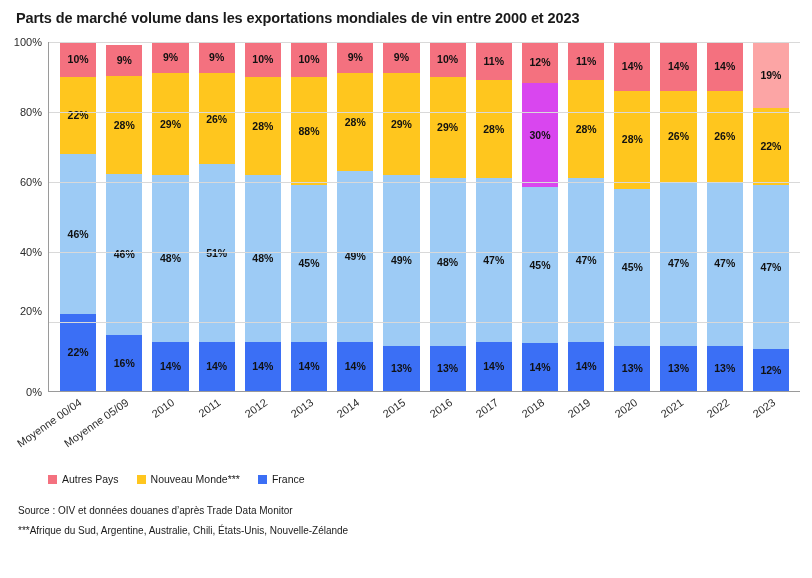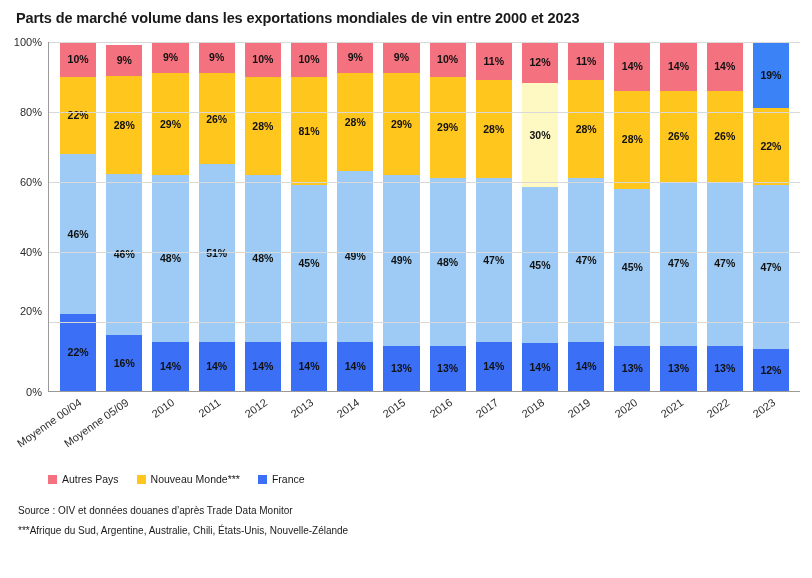--- a/index.html
+++ b/index.html
@@ -260,21 +260,21 @@
           </div>
           <div class="seg" style="background: rgb(59, 111, 245); height: 49px;">
             <span class="seg-label">14%</span>
           </div>
         </div>
         <div class="bar-col">
           <div class="seg" style="background: rgb(244, 113, 127); height: 35px;">
             <span class="seg-label">10%</span>
           </div>
           <div class="seg" style="background: rgb(255, 198, 30); height: 108.5px;">
-            <span class="seg-label">81%</span>
+            <span class="seg-label">88%</span>
           </div>
           <div class="seg" style="background: rgb(157, 203, 245); height: 157.5px;">
             <span class="seg-label">45%</span>
           </div>
           <div class="seg" style="background: rgb(59, 111, 245); height: 49px;">
             <span class="seg-label">14%</span>
           </div>
         </div>
         <div class="bar-col">
           <div class="seg" style="background: rgb(244, 113, 127); height: 31.5px;">
@@ -329,21 +329,21 @@
             <span class="seg-label">47%</span>
           </div>
           <div class="seg" style="background: rgb(59, 111, 245); height: 49px;">
             <span class="seg-label">14%</span>
           </div>
         </div>
         <div class="bar-col">
           <div class="seg" style="background: rgb(244, 113, 127); height: 42px;">
             <span class="seg-label">12%</span>
           </div>
-          <div class="seg" style="background: #fef9c3; height: 105px;">
+          <div class="seg" style="background: #d946ef; height: 105px;">
             <span class="seg-label">30%</span>
           </div>
           <div class="seg" style="background: rgb(157, 203, 245); height: 157.5px;">
             <span class="seg-label">45%</span>
           </div>
           <div class="seg" style="background: rgb(59, 111, 245); height: 49px;">
             <span class="seg-label">14%</span>
           </div>
         </div>
         <div class="bar-col">
@@ -396,21 +396,21 @@
             <span class="seg-label">26%</span>
           </div>
           <div class="seg" style="background: rgb(157, 203, 245); height: 164.5px;">
             <span class="seg-label">47%</span>
           </div>
           <div class="seg" style="background: rgb(59, 111, 245); height: 45.5px;">
             <span class="seg-label">13%</span>
           </div>
         </div>
         <div class="bar-col">
-          <div class="seg" style="background: #3b82f6; height: 66.5px;">
+          <div class="seg" style="background: #fca5a5; height: 66.5px;">
             <span class="seg-label">19%</span>
           </div>
           <div class="seg" style="background: rgb(255, 198, 30); height: 77px;">
             <span class="seg-label">22%</span>
           </div>
           <div class="seg" style="background: rgb(157, 203, 245); height: 164.5px;">
             <span class="seg-label">47%</span>
           </div>
           <div class="seg" style="background: rgb(59, 111, 245); height: 42px;">
             <span class="seg-label">12%</span>

